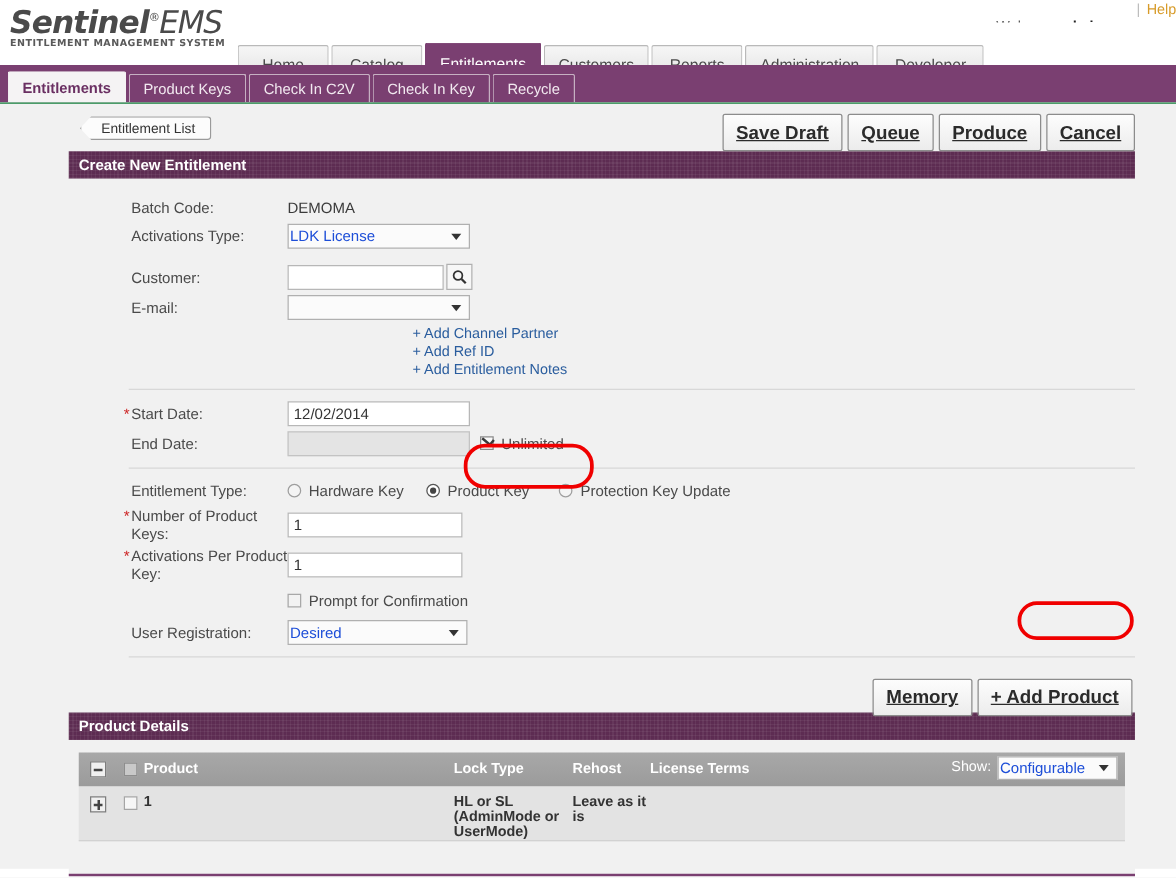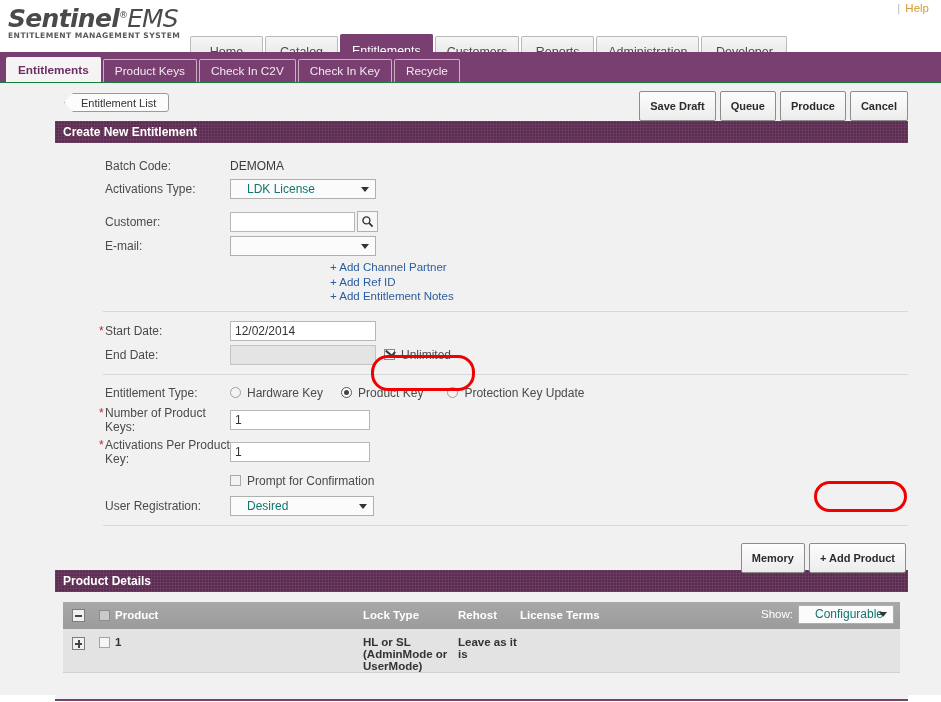--- a/index.html
+++ b/index.html
@@ -27,21 +27,21 @@
   }
   .welcome b { color: #222; }
   .caret-dn {
     display: inline-block;
     font-size: 9px;
     transform: scale(1.5, 0.85);
     margin-left: 3px;
     color: #555;
   }
   .helpwrap {
-    position: absolute; right: 12px; top: 2px;
+    position: absolute; right: 0px; top: 2px;
     font-size: 11.5px; white-space: nowrap;
   }
   .pipe { color: #bbb; margin-right: 2px; }
   .helplink { color: #d79b29; text-decoration: none; }
 
   
   .header {
     position: relative;
     height: 34px;
     background: #ffffff;
@@ -178,26 +178,27 @@
     right: 33px; top: 2px;
     display: flex;
   }
   .btn {
     height: 21px;
     padding: 14px 10px;
     margin-left: 4px;
     background: linear-gradient(to bottom, #fdfdfd 0%, #ececec 100%);
     border: 1px solid #8c8c8c;
     border-radius: 2px;
-    font-size: 11px;
+    font-size: 15px;
     font-weight: bold;
     color: #2b2b2b;
     display: flex; align-items: center; justify-content: center;
     cursor: pointer;
     white-space: nowrap;
+    text-decoration: underline;
   }
 
   
   .sectionbar {
     margin: 3px 33px 0 55px;
     height: 22px;
     background-color: #5d2c52;
     background-image:
       repeating-linear-gradient(0deg, rgba(255,255,255,.055) 0 1px, transparent 1px 3px),
       repeating-linear-gradient(90deg, rgba(255,255,255,.055) 0 1px, transparent 1px 3px);
@@ -245,24 +246,24 @@
     height: 1px;
     background: #d8d8d8;
     margin: 7px 0 7px 48px;
   }
 
   
   select.sel {
     height: 20px;
     font-family: "Liberation Sans", sans-serif;
     font-size: 12px;
-    color: #0f766e;
+    color: #1d4ed8;
     border: 1px solid #b0b0b0;
     background: #fbfbfb;
-    padding-left: 16px;
+    padding-left: 1px;
     -webkit-appearance: none;
     appearance: none;
   }
   .selwrap { position: relative; display: inline-block; }
   .selwrap .arrow {
     position: absolute;
     right: 7px; top: 50%;
     margin-top: -2px;
     width: 0; height: 0;
     border-left: 4px solid transparent;

